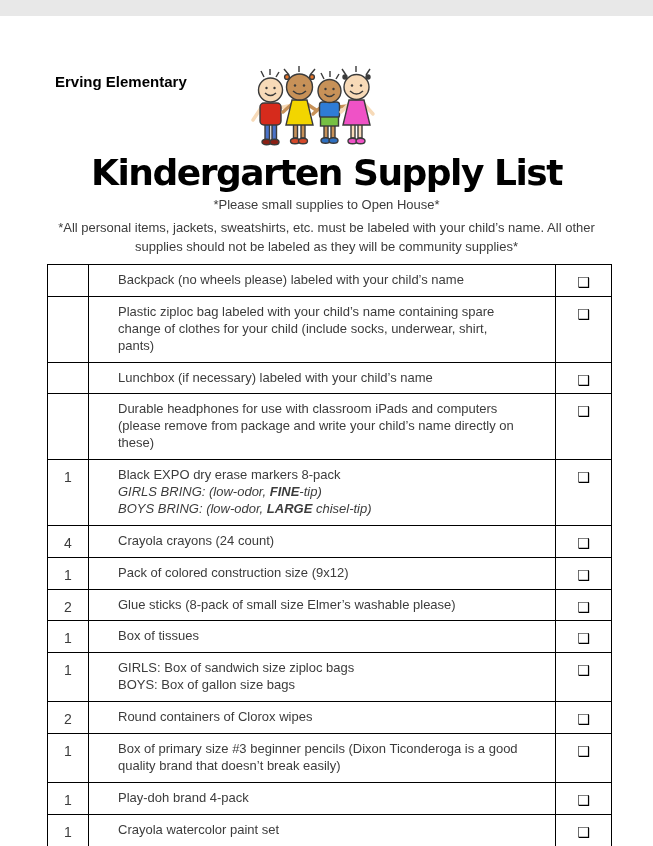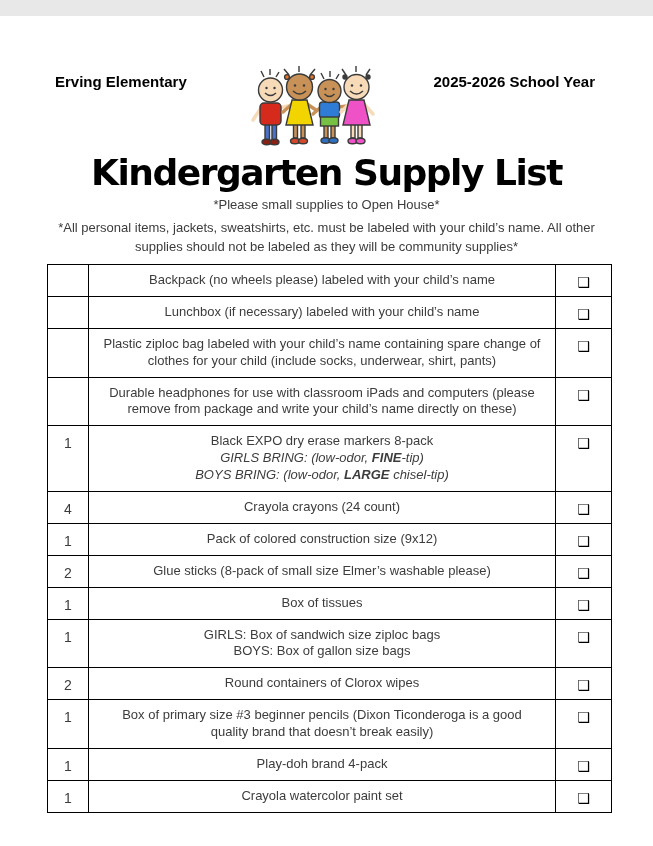--- a/index.html
+++ b/index.html
@@ -46,40 +46,39 @@
     background:#fff;
   }
   table.supply td{
     border:1.2px solid #000;
   }
   .qty-cell{
     text-align:center;vertical-align:top;
     padding-top:9px;font-size:14px;color:#3c3c3c;
   }
   .desc-cell{
-    text-align:center;vertical-align:middle;
-    padding:7px 14px;font-size:13px;line-height:1.3;color:#3c3c3c;
+    vertical-align:middle;
+    padding:7px 29px;font-size:13px;line-height:1.3;color:#3c3c3c;
   }
   .cb-cell{
     text-align:center;vertical-align:top;padding-top:8px;
   }
   .cb{
     font-family:"DejaVu Sans",sans-serif;
     font-size:14px;color:#000;cursor:pointer;
   }
   .line.italic{font-style:italic;}
   .bold{font-weight:bold;}
 </style>
 </head>
 <body>
 
 <div class="page">
 
   <div class="school-name">Erving Elementary</div>
-  <div class="school-year">2025-2026 School Year</div>
 
   <svg class="clipart" viewBox="0 0 132 88" xmlns="http://www.w3.org/2000/svg">
 
     <g stroke="#3a3a3a" stroke-width="1.4">
       <line x1="15" y1="15" x2="12" y2="9"></line>
         <line x1="21" y1="13" x2="21" y2="7"></line>
         <line x1="27" y1="15" x2="30" y2="10"></line>
       <rect x="16" y="62" width="4.5" height="16" fill="#4a72c8"></rect>
       <rect x="23" y="62" width="4.5" height="16" fill="#4a72c8"></rect>
       <ellipse cx="17.5" cy="80" rx="4.5" ry="2.8" fill="#8b2015"></ellipse>
@@ -164,28 +163,28 @@
         <tr>
           <td class="qty-cell"></td>
           <td class="desc-cell">
             <div class="line"><span>Backpack (no wheels please) labeled with your child’s name</span></div>
           </td>
           <td class="cb-cell"><span class="cb">❑</span></td>
         </tr>
         <tr>
           <td class="qty-cell"></td>
           <td class="desc-cell">
+            <div class="line"><span>Plastic ziploc bag labeled with your child’s name containing spare change of clothes for your child (include socks, underwear, shirt, pants)</span></div>
+          </td>
+          <td class="cb-cell"><span class="cb">❑</span></td>
+        </tr>
+        <tr>
+          <td class="qty-cell"></td>
+          <td class="desc-cell">
             <div class="line"><span>Lunchbox (if necessary) labeled with your child’s name</span></div>
-          </td>
-          <td class="cb-cell"><span class="cb">❑</span></td>
-        </tr>
-        <tr>
-          <td class="qty-cell"></td>
-          <td class="desc-cell">
-            <div class="line"><span>Plastic ziploc bag labeled with your child’s name containing spare change of clothes for your child (include socks, underwear, shirt, pants)</span></div>
           </td>
           <td class="cb-cell"><span class="cb">❑</span></td>
         </tr>
         <tr>
           <td class="qty-cell"></td>
           <td class="desc-cell">
             <div class="line"><span>Durable headphones for use with classroom iPads and computers (please remove from package and write your child’s name directly on these)</span></div>
           </td>
           <td class="cb-cell"><span class="cb">❑</span></td>
         </tr>

